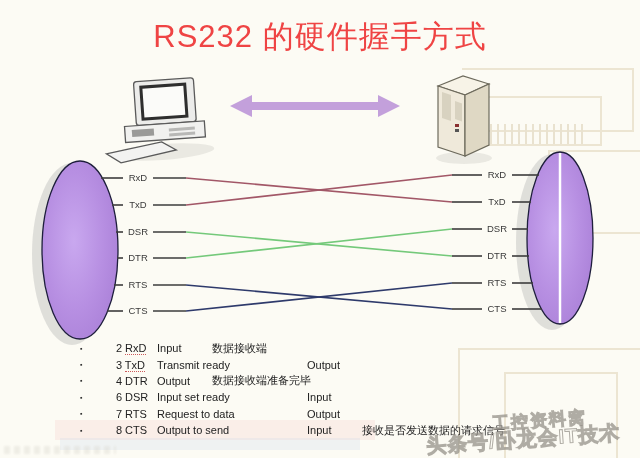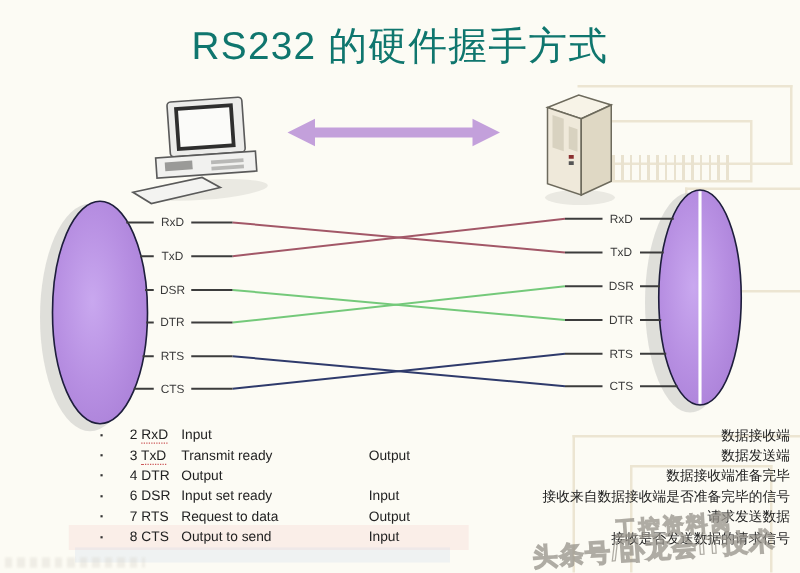--- a/index.html
+++ b/index.html
@@ -12,33 +12,33 @@
   
   .deco{position:absolute;pointer-events:none;}
   .circ-box{border:2px solid #ece5d2;}
   .comb{background:repeating-linear-gradient(90deg,#e9e2cf 0 2px,transparent 2px 7px);}
   .smudge{background:repeating-linear-gradient(90deg,#d8d5cc 0 6px,transparent 6px 10px);opacity:.35;filter:blur(1px);}
   .band-pink{background:rgba(240,175,175,.16);}
   .band-blue{background:rgba(185,205,235,.18);}
 
   .page-title{
     position:absolute;left:0;top:16px;width:100%;
-    text-align:center;font-size:31px;letter-spacing:1px;color:#0f766e;
+    text-align:center;font-size:31px;letter-spacing:1px;color:#ef4444;
   }
 
   svg.diagram{position:absolute;left:0;top:0;}
 
   .htable{position:absolute;left:80px;top:340px;width:552px;font-size:11px;color:#222;}
   .trow{display:flex;align-items:center;height:16.4px;white-space:nowrap;}
   .bullet{width:20px;font-size:7px;color:#333;}
-  .pin{width:45px;}
+  .pin{width:45px;margin-left:12px;}
   .pin .num{display:inline-block;width:10px;text-align:right;}
   .desc{width:150px;}
   .dir{width:55px;}
-  .zh{flex:1;font-size:11px;text-align:right;}
+  .zh{flex:1;font-size:11px;}
   .wavy{border-bottom:1px dotted #cc5a5a;}
 
   .wm{position:absolute;color:transparent;-webkit-text-stroke:1px rgba(150,146,138,.75);
       font-weight:bold;pointer-events:none;}
   .wm1{left:492px;top:409px;font-size:17px;letter-spacing:2px;transform:rotate(-4deg);}
   .wm2{left:426px;top:426px;font-size:20px;letter-spacing:1px;transform:rotate(-4deg);}
 </style>
 </head>
 <body>
 
@@ -160,41 +160,38 @@
     <span class="bullet">▪</span>
     <span class="pin"><span class="num">2</span> <span class="wavy">RxD</span></span>
     <span class="dir">Input</span>
     <span class="zh">数据接收端</span>
   </div>
   <div class="trow">
     <span class="bullet">▪</span>
     <span class="pin"><span class="num">3</span> <span class="wavy">TxD</span></span>
     <span class="desc">Transmit ready</span>
     <span class="dir">Output</span>
-    <span class="zh">数据发送端</span>
   </div>
   <div class="trow">
     <span class="bullet">▪</span>
     <span class="pin"><span class="num">4</span> <span>DTR</span></span>
     <span class="dir">Output</span>
     <span class="zh">数据接收端准备完毕</span>
   </div>
   <div class="trow">
     <span class="bullet">▪</span>
     <span class="pin"><span class="num">6</span> <span>DSR</span></span>
     <span class="desc">Input set ready</span>
     <span class="dir">Input</span>
-    <span class="zh">接收来自数据接收端是否准备完毕的信号</span>
   </div>
   <div class="trow">
     <span class="bullet">▪</span>
     <span class="pin"><span class="num">7</span> <span>RTS</span></span>
     <span class="desc">Request to data</span>
     <span class="dir">Output</span>
-    <span class="zh">请求发送数据</span>
   </div>
   <div class="trow">
     <span class="bullet">▪</span>
     <span class="pin"><span class="num">8</span> <span>CTS</span></span>
     <span class="desc">Output to send</span>
     <span class="dir">Input</span>
     <span class="zh">接收是否发送数据的请求信号</span>
   </div>
 </div>
 

